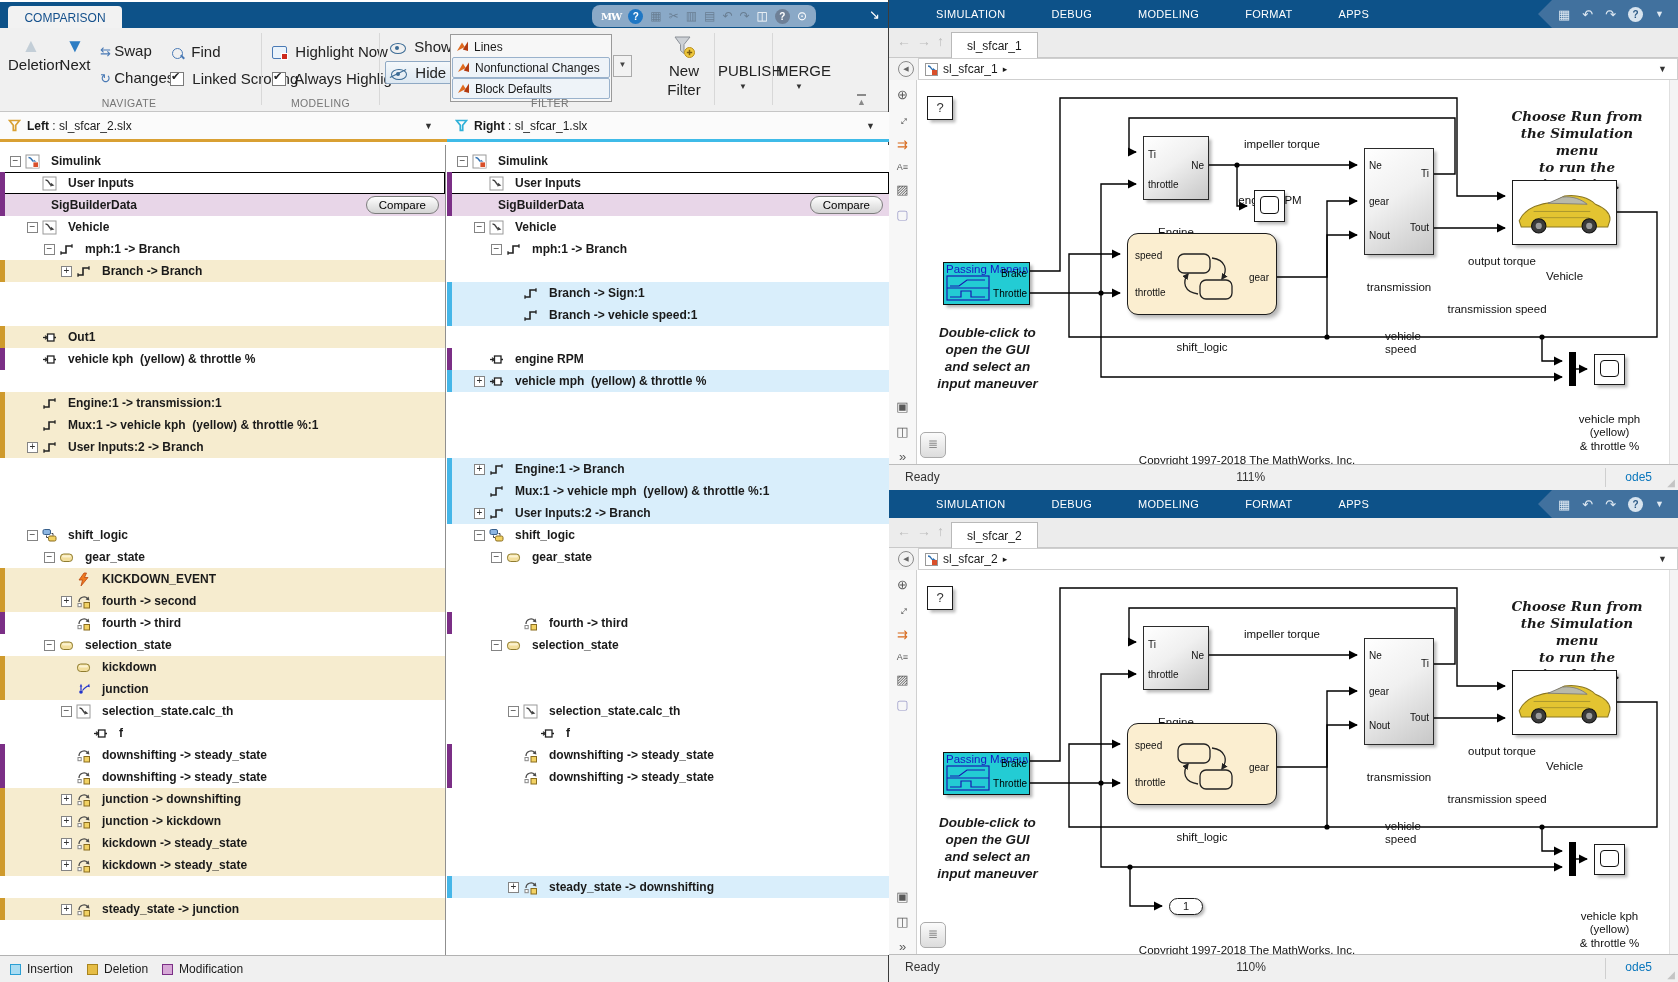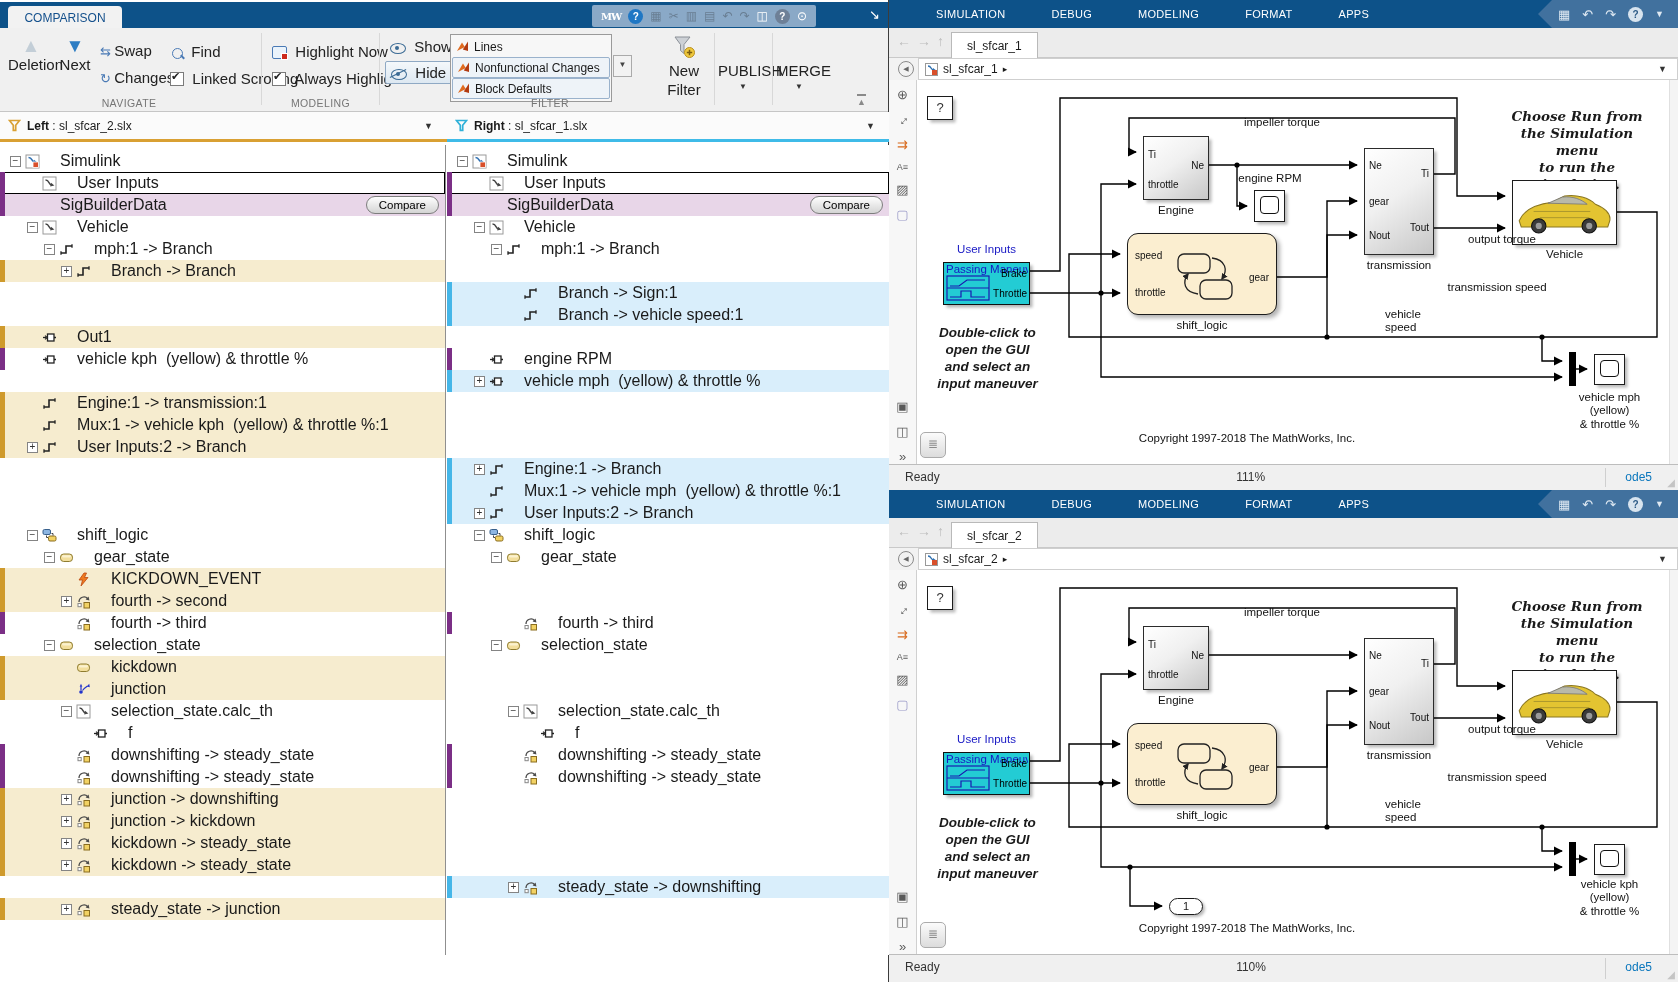--- a/index.html
+++ b/index.html
@@ -3,21 +3,21 @@
 <meta charset="utf-8">
 <style>
   html,body{margin:0;padding:0;background:#777;}
   body{width:1678px;height:982px;position:relative;overflow:hidden;
        font-family:"Liberation Sans",sans-serif;font-size:12px;color:#1a1a1a;}
   
   #comp{position:absolute;left:0;top:0;width:889px;height:982px;background:#fff;border-right:1px solid #3c3c3c;box-sizing:border-box;}
   #ctitle{position:absolute;left:0;top:2px;right:0;height:28px;background:#0d5289;}
   .comp-tab{position:absolute;left:8px;top:4px;width:114px;height:24px;background:#f2f2f2;border-radius:4px 4px 0 0;
             color:#14508c;text-align:center;line-height:25px;font-size:12px;}
-  #qb{position:absolute;left:592px;top:3px;height:22px;background:#8aa9c7;border-radius:2px;display:flex;align-items:center;gap:7px;padding:0 9px;}
+  #qb{position:absolute;left:592px;top:3px;height:22px;background:#8aa9c7;border-radius:8px;display:flex;align-items:center;gap:7px;padding:0 9px;}
   .qbi{font-size:12px;color:#5d6f80;opacity:.75;line-height:22px;}
   .qbi.lit{opacity:1;color:#ffffff;}
   .qcirc{display:inline-block;width:15px;height:15px;border-radius:50%;background:#1f77c4;color:#fff;text-align:center;line-height:15px;font-size:10px;font-weight:bold;}
   .qcirc.grey{background:#6e8097;}
   .mwlogo{font-family:"DejaVu Serif",serif;font-size:10px;color:#fff;font-weight:bold;letter-spacing:-1px;}
   #cornerarrow{position:absolute;right:8px;top:5px;color:#fff;font-size:13px;}
   
   #tstrip{position:absolute;left:0;top:28px;right:0;height:84px;background:#f0f0f0;border-bottom:1px solid #c6c6c6;box-sizing:border-box;}
   .ts{position:absolute;white-space:nowrap;}
   .tslab{font-size:15px;color:#222;}
@@ -54,21 +54,21 @@
   .hl-del{background:#f6eccf;}
   .hl-ins{background:#d9eefb;}
   .hl-mod{background:#e8d6e8;}
   .marker{position:absolute;left:0;top:0;bottom:0;width:5px;}
   .mk-del{background:#cf9a2c;}
   .mk-ins{background:#45b6e8;}
   .mk-mod{background:#7b2f86;}
   .expander{flex:0 0 auto;width:9px;height:9px;border:1px solid #848484;background:#fff;font-size:10px;line-height:8px;text-align:center;color:#333;margin-right:4px;}
   .exp-sp{flex:0 0 15px;}
   .ticon{flex:0 0 17px;height:15px;}
-  .tlabel{margin-left:18px;white-space:pre;font-size:16px;}
+  .tlabel{margin-left:9px;white-space:pre;font-size:12px;font-weight:bold;}
   .compare-btn{position:absolute;right:6px;top:2px;height:18px;padding:0 12px;border:1px solid #7d7d7d;border-radius:9px;
                background:linear-gradient(#fefefe,#d4d4d4);font-size:11.5px;font-family:"Liberation Sans",sans-serif;}
   
   #legend{position:absolute;left:0;right:0;bottom:0;height:27px;background:#f0f0f0;border-top:1px solid #b2b2b2;display:flex;align-items:center;gap:14px;padding-left:10px;box-sizing:border-box;}
   .lgitem{display:flex;align-items:center;gap:6px;}
   .sw{width:11px;height:11px;border:1.5px solid;box-sizing:border-box;}
   .sw-ins{background:#aadcf2;border-color:#2b9fd4;}
   .sw-del{background:#e6bd45;border-color:#a9841d;}
   .sw-mod{background:#d7a9d7;border-color:#7b2f86;}
   
@@ -99,21 +99,21 @@
   #win0 .statusbar{height:26px;} #win1 .statusbar{height:28px;}
   .st-ready{position:absolute;left:16px;top:5px;}
   .st-zoom{position:absolute;left:44%;top:5px;}
   .st-solver{position:absolute;right:26px;top:5px;color:#0b77bd;}
   .st-sep{position:absolute;right:72px;top:3px;bottom:3px;width:1px;background:#cfcfcf;}
   .grip{position:absolute;right:3px;bottom:2px;color:#c4c4c4;font-size:10px;}
   
   .blk{position:absolute;border:1.2px solid #2b2b2b;background:linear-gradient(145deg,#ffffff 0%,#f0f0f0 45%,#c7c7c7 100%);box-shadow:2.5px 2.5px 3px rgba(0,0,0,.28);box-sizing:border-box;}
   .whiteblk{position:absolute;border:1.4px solid #1c1c1c;background:#fff;box-shadow:2.5px 2.5px 3px rgba(0,0,0,.28);box-sizing:border-box;}
   .pt{position:absolute;font-size:10px;color:#111;white-space:nowrap;}
-  .lbl{position:absolute;font-size:11.5px;color:#111;text-align:center;white-space:pre-line;line-height:1.16;}
+  .lbl{position:absolute;font-size:11.5px;color:#111;text-align:center;white-space:pre-line;line-height:1.16;margin-top:22px;}
   .lbl.left{text-align:left;}
   .ann-serif{position:absolute;font-family:"DejaVu Serif",serif;font-style:italic;font-weight:bold;font-size:13.5px;text-align:center;white-space:pre-line;line-height:1.25;}
   .ann-sans{position:absolute;font-style:italic;font-weight:bold;font-size:13.5px;text-align:center;white-space:pre-line;line-height:1.25;}
   .chartblk{position:absolute;border:1.4px solid #1c1c1c;border-radius:11px;background:#fbeed0;box-shadow:3px 3px 4px rgba(0,0,0,.3);box-sizing:border-box;}
   .sigblk{position:absolute;border:1.2px solid #111;background:#23ccd4;box-shadow:2.5px 2.5px 3px rgba(0,0,0,.3);box-sizing:border-box;overflow:hidden;}
   .sigblk .title{position:absolute;left:2px;top:0px;color:#1717c4;font-size:11.5px;white-space:nowrap;width:82px;overflow:hidden;}
   .sigblk .pt{color:#000;padding-left:46px;}
   .blue{color:#1717c4;}
   .muxbar{position:absolute;width:7px;background:#000;}
   .scopeinner{position:absolute;left:5px;top:5px;right:5px;bottom:7px;border:1.6px solid #111;border-radius:4px;background:#fff;}
@@ -791,20 +791,34 @@
             <rect x="2" y="9.5" width="3.2" height="3.2" fill="#fff" stroke="#888"></rect>
             <path d="M3,8 C3,3 9,1.5 11.5,4.5" fill="none" stroke="#4a4a4a" stroke-width="1.3"></path>
             <path d="M12.6,2.6 l0.8,4 l-3.8,-1 z" fill="#4a4a4a"></path>
             <rect x="8" y="8.5" width="5.5" height="5.5" fill="#f2d264" stroke="#8a6d1f"></rect>
           </svg></span>
         <span class="tlabel">steady_state -&gt; downshifting</span>
       </div>
       <div class="trow"></div>
     </div>
 
+  <div id="legend">
+      <span class="lgitem">
+        <span class="sw sw-ins"></span>
+        <span>Insertion</span>
+      </span>
+      <span class="lgitem">
+        <span class="sw sw-del"></span>
+        <span>Deletion</span>
+      </span>
+      <span class="lgitem">
+        <span class="sw sw-mod"></span>
+        <span>Modification</span>
+      </span>
+    </div>
 </div>
 
 <div id="win0" class="slwin">
   <div class="ribbon">
     <div class="rtabs">
         <span class="rtab">SIMULATION</span>
         <span class="rtab">DEBUG</span>
         <span class="rtab">MODELING</span>
         <span class="rtab">FORMAT</span>
         <span class="rtab">APPS</span>
@@ -1117,21 +1131,21 @@
 input maneuver</div>
       <div class="lbl" style="left:535px;top:153px;width:100px;">output torque</div>
       <div class="lbl" style="left:510px;top:201px;width:140px;">transmission speed</div>
       <div class="lbl left" style="left:468px;top:228px;width:50px;">vehicle
 speed</div>
       <div class="ovalblk" style="left:252px;top:328px;width:34px;height:17px;line-height:15px;">1</div>
       <div class="muxbar" style="left:652px;top:272px;height:34px;"></div>
       <div class="whiteblk" style="left:677px;top:274px;width:31px;height:31px;">
           <div class="scopeinner"></div>
         </div>
-      <div class="lbl" style="left:645px;top:308px;width:95px;">vehicle kph
+      <div class="lbl" style="left:645px;top:318px;width:95px;">vehicle kph
 (yellow)
 &amp; throttle %</div>
       <div class="lbl" style="left:170px;top:352px;width:320px;">Copyright 1997-2018 The MathWorks, Inc.</div>
       <div class="dbbtn">≣</div>
       <div class="scrollstrip"></div>
     </div>
   </div>
   <div class="statusbar">
     <span class="st-ready">Ready</span>
     <span class="st-zoom">110%</span>

